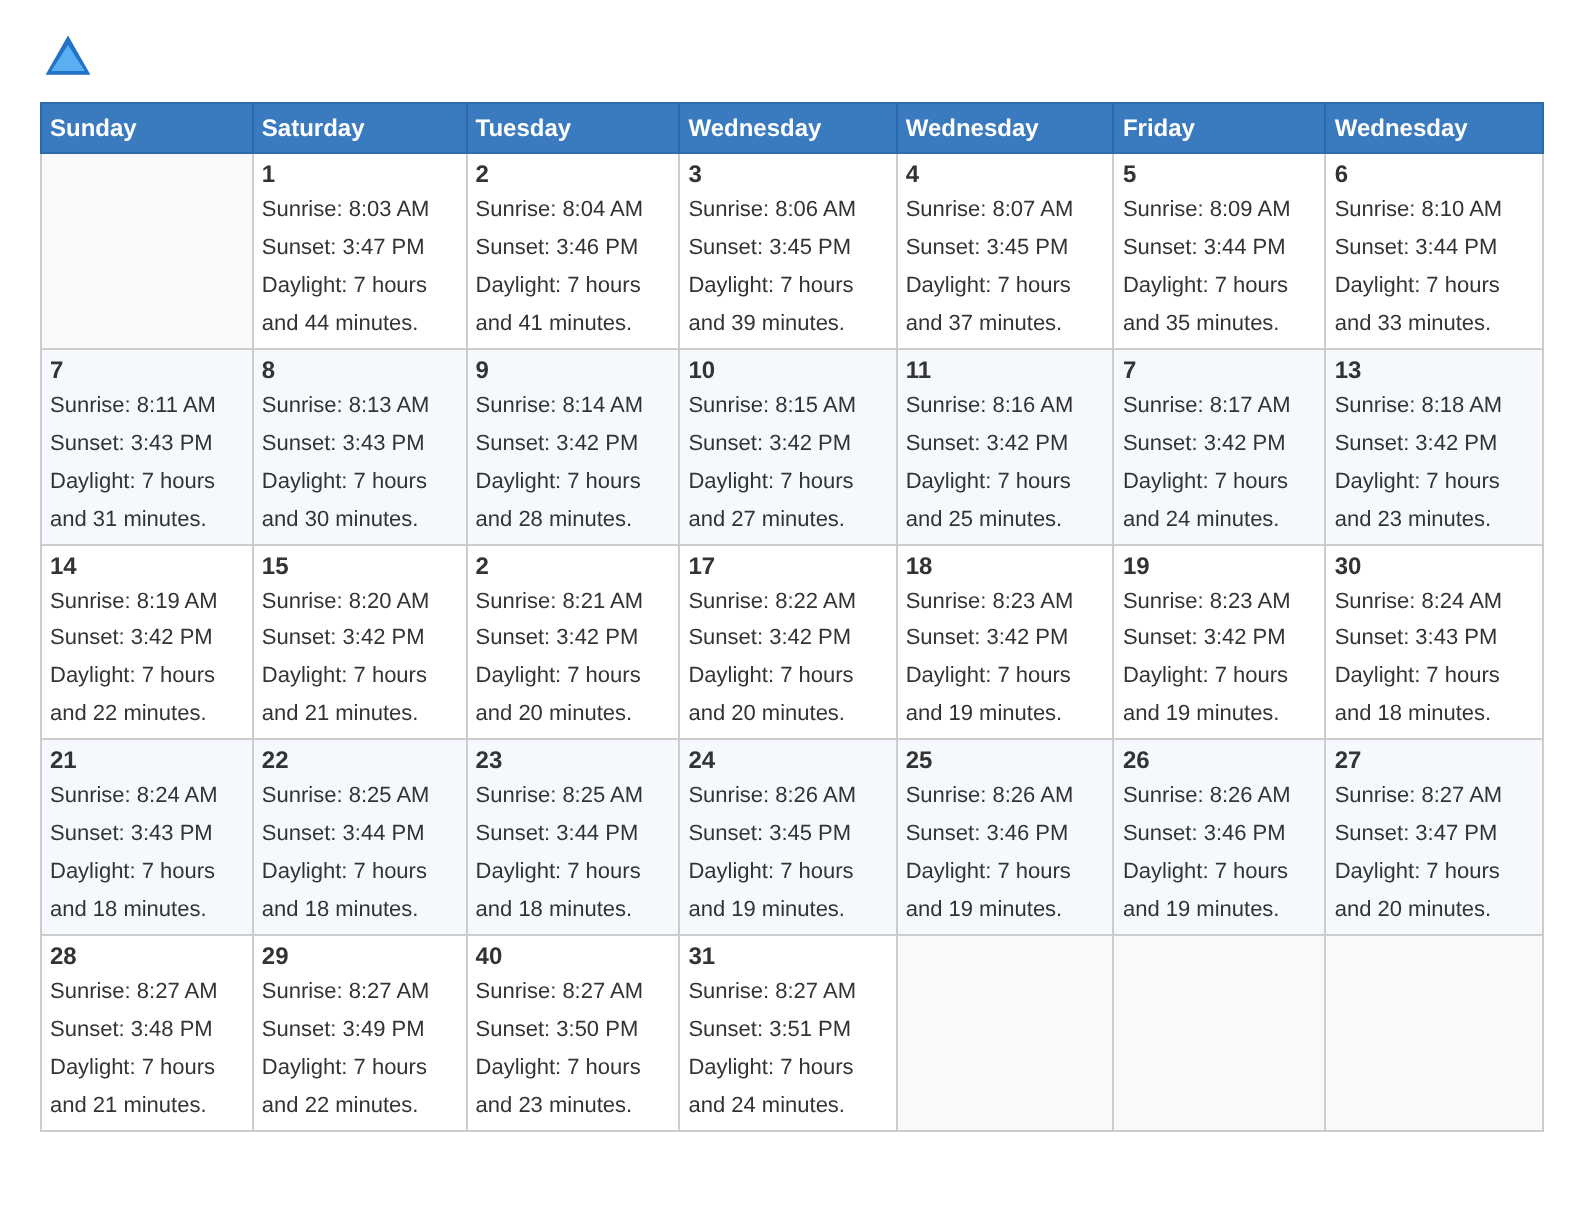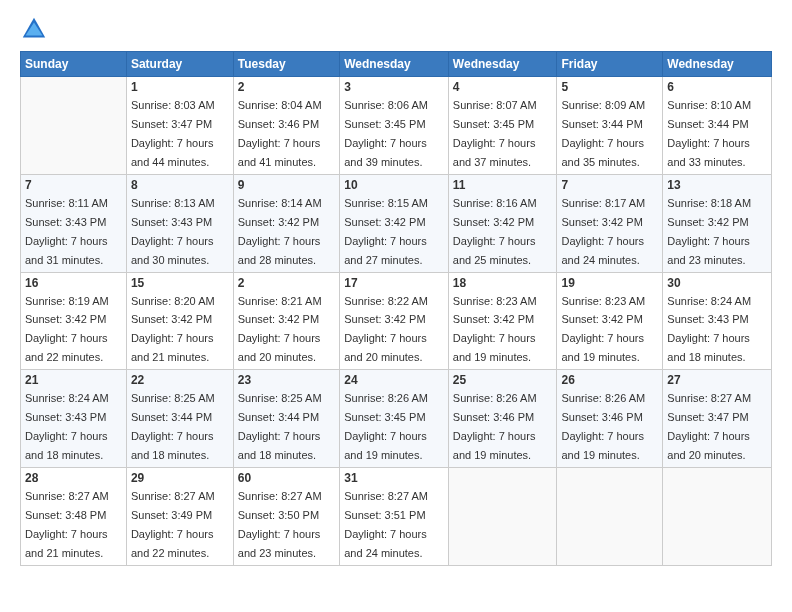--- a/index.html
+++ b/index.html
@@ -137,41 +137,41 @@
         <tr>
           <td><span class="day-num">7</span><span class="day-info">Sunrise: 8:11 AM<br>Sunset: 3:43 PM<br>Daylight: 7 hours and 31 minutes.</span></td>
           <td><span class="day-num">8</span><span class="day-info">Sunrise: 8:13 AM<br>Sunset: 3:43 PM<br>Daylight: 7 hours and 30 minutes.</span></td>
           <td><span class="day-num">9</span><span class="day-info">Sunrise: 8:14 AM<br>Sunset: 3:42 PM<br>Daylight: 7 hours and 28 minutes.</span></td>
           <td><span class="day-num">10</span><span class="day-info">Sunrise: 8:15 AM<br>Sunset: 3:42 PM<br>Daylight: 7 hours and 27 minutes.</span></td>
           <td><span class="day-num">11</span><span class="day-info">Sunrise: 8:16 AM<br>Sunset: 3:42 PM<br>Daylight: 7 hours and 25 minutes.</span></td>
           <td><span class="day-num">7</span><span class="day-info">Sunrise: 8:17 AM<br>Sunset: 3:42 PM<br>Daylight: 7 hours and 24 minutes.</span></td>
           <td><span class="day-num">13</span><span class="day-info">Sunrise: 8:18 AM<br>Sunset: 3:42 PM<br>Daylight: 7 hours and 23 minutes.</span></td>
         </tr>
         <tr>
-          <td><span class="day-num">16</span><span class="day-info">Sunrise: 8:19 AM<br>Sunset: 3:42 PM<br>Daylight: 7 hours and 22 minutes.</span></td>
+          <td><span class="day-num">14</span><span class="day-info">Sunrise: 8:19 AM<br>Sunset: 3:42 PM<br>Daylight: 7 hours and 22 minutes.</span></td>
           <td><span class="day-num">15</span><span class="day-info">Sunrise: 8:20 AM<br>Sunset: 3:42 PM<br>Daylight: 7 hours and 21 minutes.</span></td>
           <td><span class="day-num">2</span><span class="day-info">Sunrise: 8:21 AM<br>Sunset: 3:42 PM<br>Daylight: 7 hours and 20 minutes.</span></td>
           <td><span class="day-num">17</span><span class="day-info">Sunrise: 8:22 AM<br>Sunset: 3:42 PM<br>Daylight: 7 hours and 20 minutes.</span></td>
           <td><span class="day-num">18</span><span class="day-info">Sunrise: 8:23 AM<br>Sunset: 3:42 PM<br>Daylight: 7 hours and 19 minutes.</span></td>
           <td><span class="day-num">19</span><span class="day-info">Sunrise: 8:23 AM<br>Sunset: 3:42 PM<br>Daylight: 7 hours and 19 minutes.</span></td>
           <td><span class="day-num">30</span><span class="day-info">Sunrise: 8:24 AM<br>Sunset: 3:43 PM<br>Daylight: 7 hours and 18 minutes.</span></td>
         </tr>
         <tr>
           <td><span class="day-num">21</span><span class="day-info">Sunrise: 8:24 AM<br>Sunset: 3:43 PM<br>Daylight: 7 hours and 18 minutes.</span></td>
           <td><span class="day-num">22</span><span class="day-info">Sunrise: 8:25 AM<br>Sunset: 3:44 PM<br>Daylight: 7 hours and 18 minutes.</span></td>
           <td><span class="day-num">23</span><span class="day-info">Sunrise: 8:25 AM<br>Sunset: 3:44 PM<br>Daylight: 7 hours and 18 minutes.</span></td>
           <td><span class="day-num">24</span><span class="day-info">Sunrise: 8:26 AM<br>Sunset: 3:45 PM<br>Daylight: 7 hours and 19 minutes.</span></td>
           <td><span class="day-num">25</span><span class="day-info">Sunrise: 8:26 AM<br>Sunset: 3:46 PM<br>Daylight: 7 hours and 19 minutes.</span></td>
           <td><span class="day-num">26</span><span class="day-info">Sunrise: 8:26 AM<br>Sunset: 3:46 PM<br>Daylight: 7 hours and 19 minutes.</span></td>
           <td><span class="day-num">27</span><span class="day-info">Sunrise: 8:27 AM<br>Sunset: 3:47 PM<br>Daylight: 7 hours and 20 minutes.</span></td>
         </tr>
         <tr>
           <td><span class="day-num">28</span><span class="day-info">Sunrise: 8:27 AM<br>Sunset: 3:48 PM<br>Daylight: 7 hours and 21 minutes.</span></td>
           <td><span class="day-num">29</span><span class="day-info">Sunrise: 8:27 AM<br>Sunset: 3:49 PM<br>Daylight: 7 hours and 22 minutes.</span></td>
-          <td><span class="day-num">60</span><span class="day-info">Sunrise: 8:27 AM<br>Sunset: 3:50 PM<br>Daylight: 7 hours and 23 minutes.</span></td>
+          <td><span class="day-num">40</span><span class="day-info">Sunrise: 8:27 AM<br>Sunset: 3:50 PM<br>Daylight: 7 hours and 23 minutes.</span></td>
           <td><span class="day-num">31</span><span class="day-info">Sunrise: 8:27 AM<br>Sunset: 3:51 PM<br>Daylight: 7 hours and 24 minutes.</span></td>
           <td class="empty-cell"></td>
           <td class="empty-cell"></td>
           <td class="empty-cell"></td>
         </tr>
       </tbody>
   </table>
 </div>
 
 </body></html>

